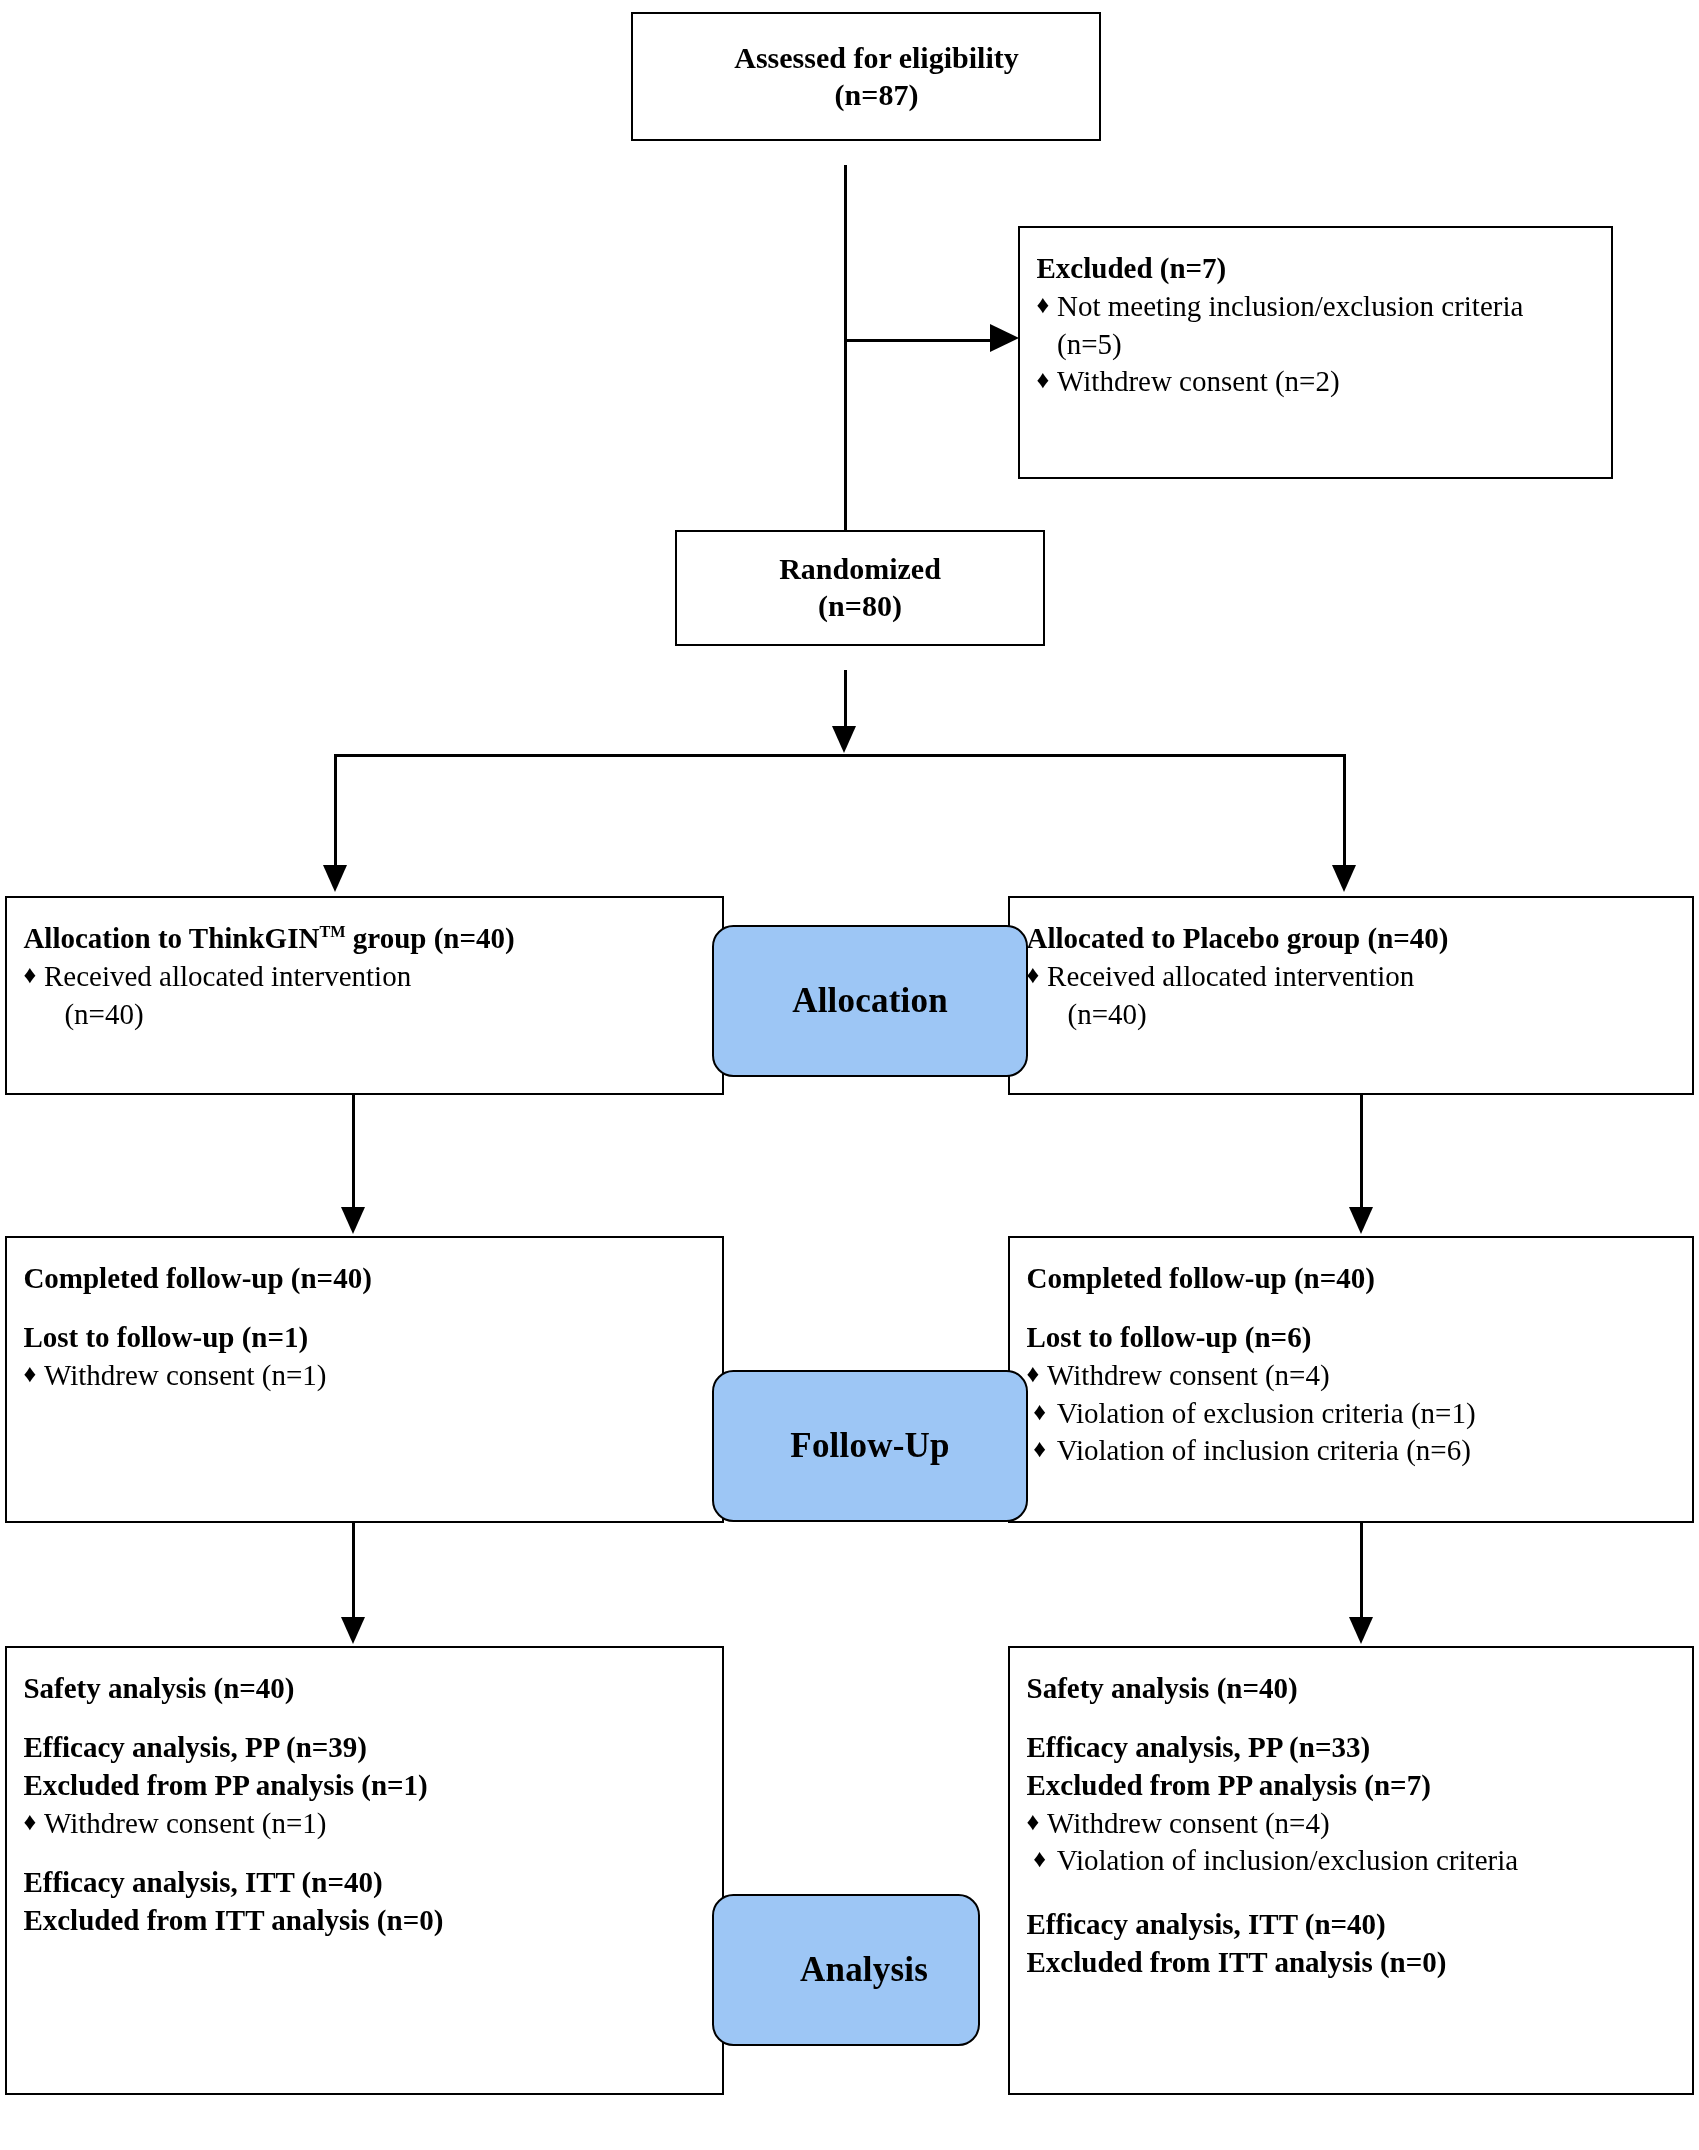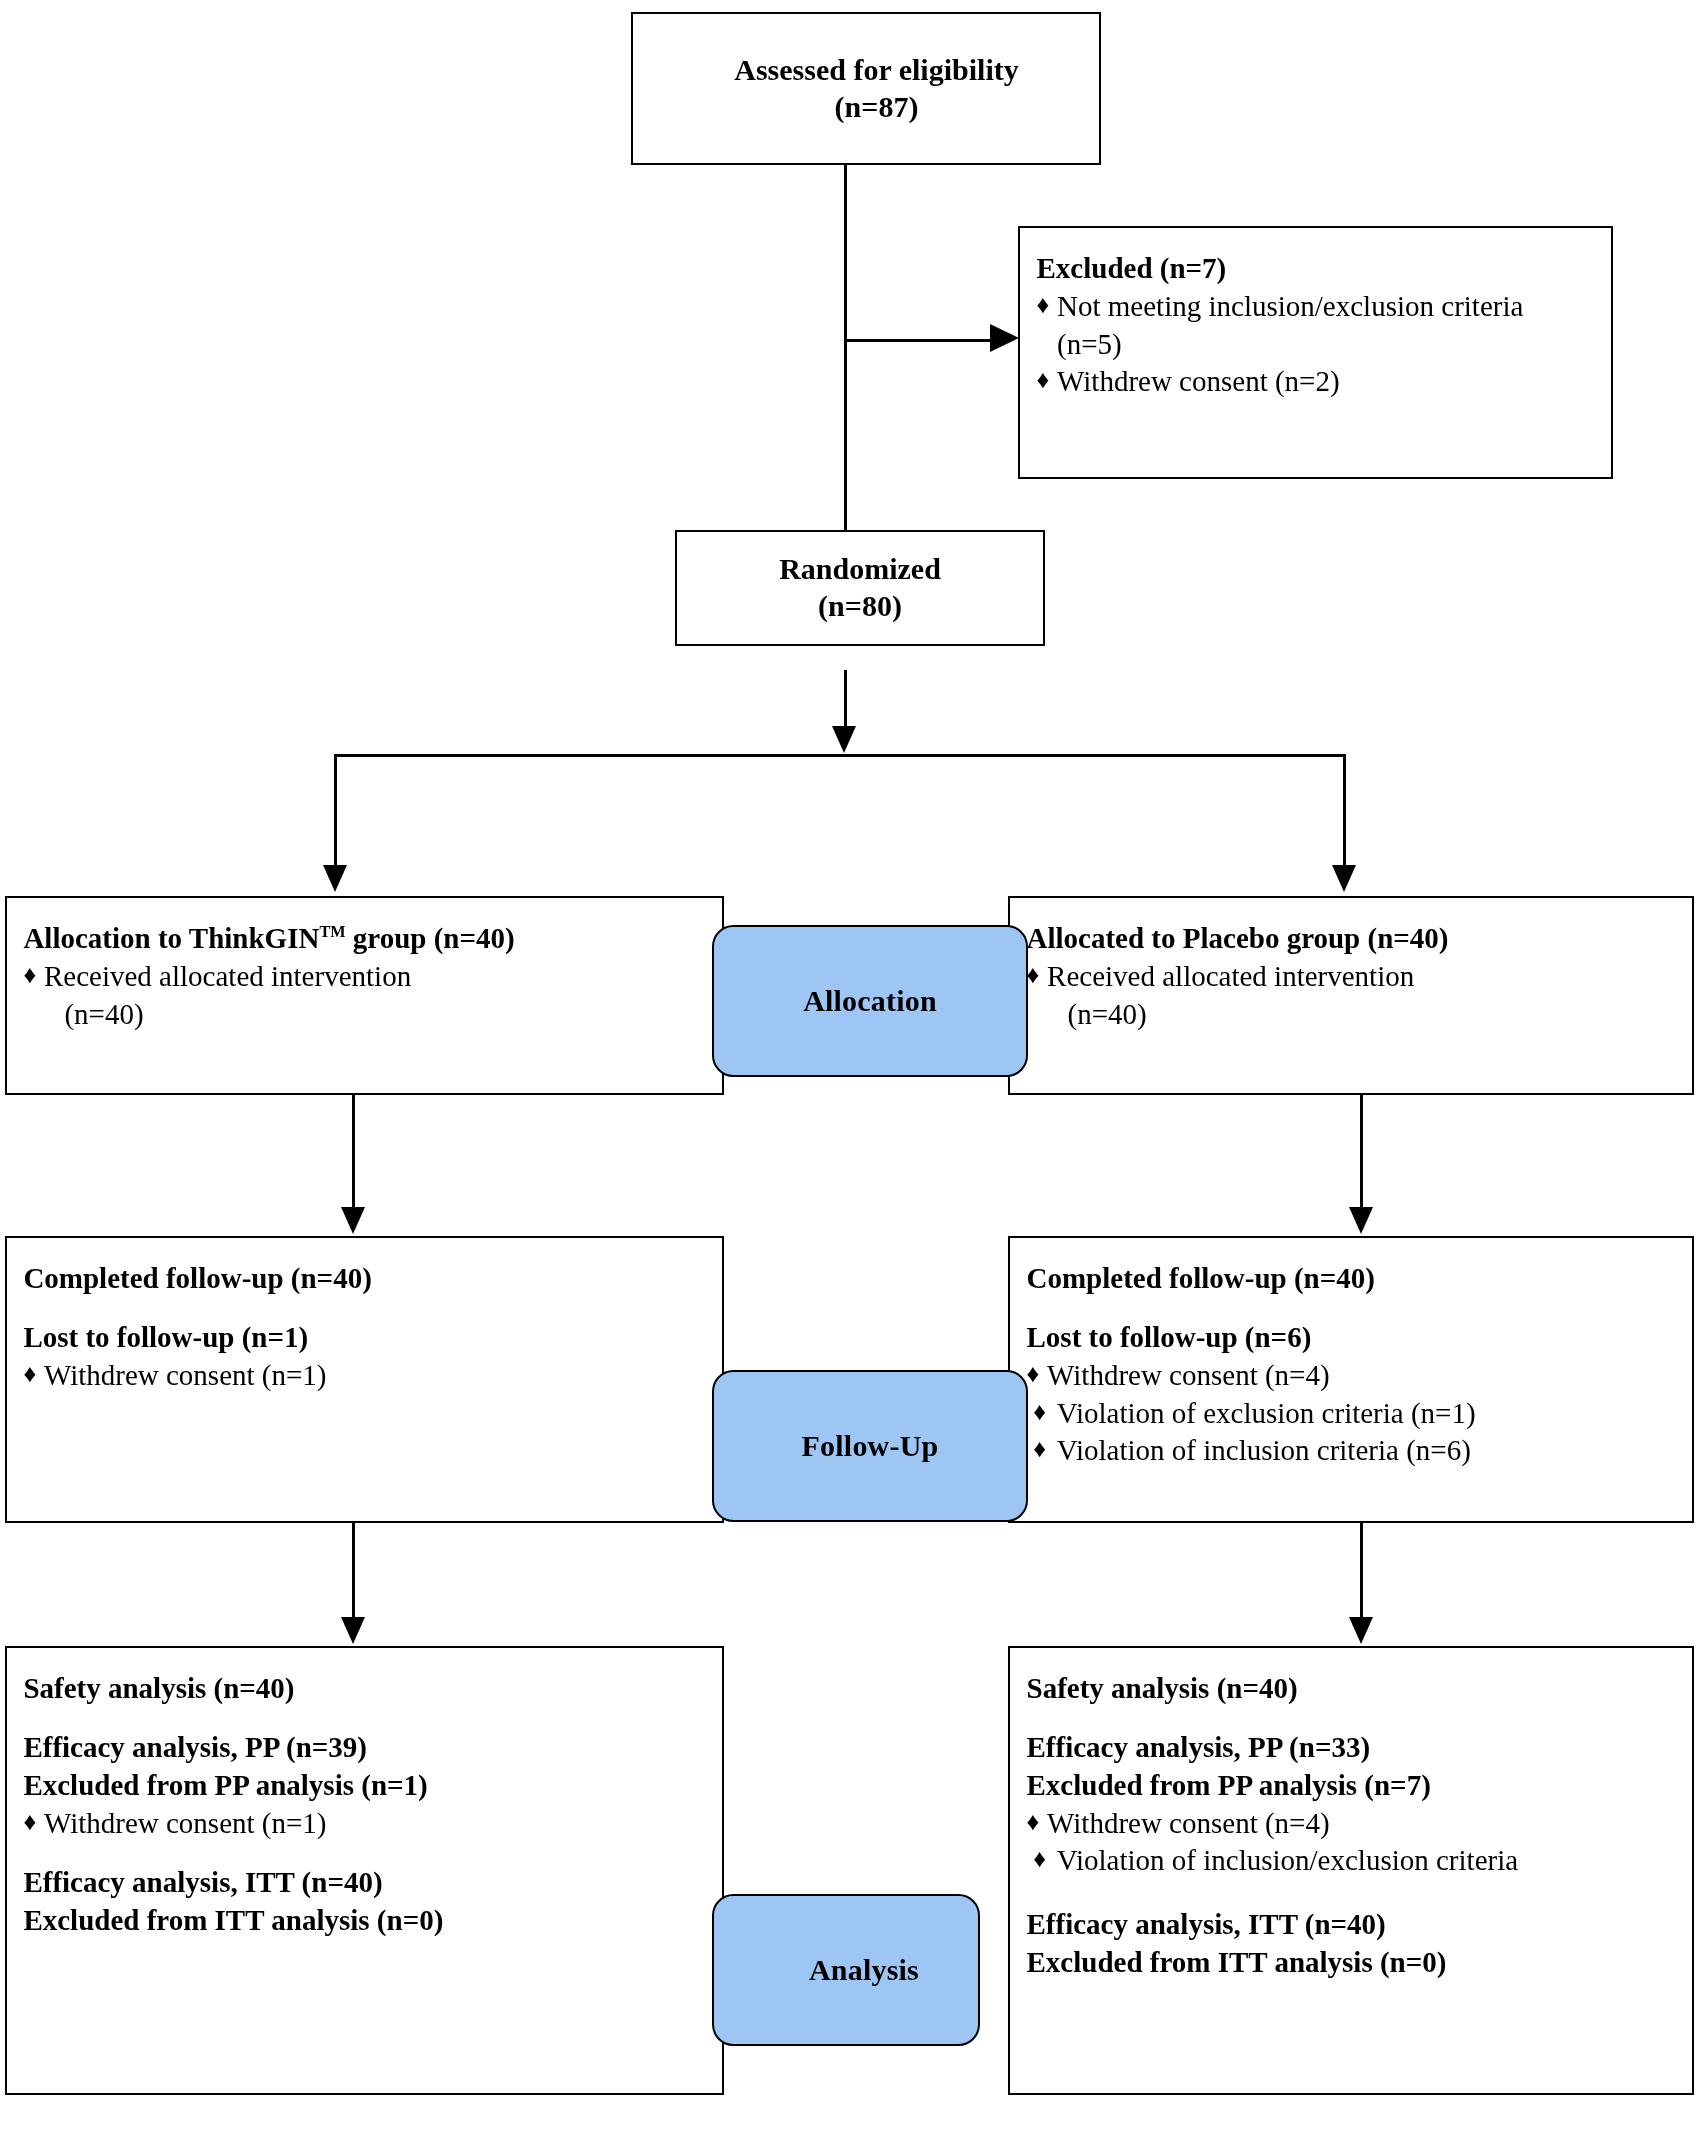--- a/index.html
+++ b/index.html
@@ -1,21 +1,21 @@
 <!DOCTYPE html>
 <html style="font-size:7.8px"><head>
 <meta charset="utf-8">
 <style>
   html,body{margin:0;padding:0;background:#ffffff;}
   body{font-family:"Liberation Serif","DejaVu Serif",serif;color:#000;}
   #canvas{position:relative;width:1700px;height:2151px;background:#fff;overflow:hidden;}
   .box{position:absolute;background:#fff;border:2.4px solid #000;box-sizing:border-box;}
   .badge{position:absolute;background:#9DC6F5;border:2.9px solid #000;border-radius:21.4px;box-sizing:border-box;
          display:flex;align-items:center;justify-content:center;z-index:5;}
-  .badge span{font-size:30px;font-weight:bold;letter-spacing:0.2px;}
+  .badge span{font-size:35px;font-weight:bold;letter-spacing:0.2px;}
   .ctr{display:flex;flex-direction:column;align-items:center;justify-content:center;text-align:center;}
   .ctr .l1{font-size:30px;font-weight:bold;line-height:1.22;}
   .ctr .l2{font-size:30px;font-weight:bold;line-height:1.22;}
   .body{padding:22.3px 19.4px 0 16.5px;}
   .hd{font-size:29px;font-weight:bold;line-height:1.30;}
   .sub{font-size:29px;font-weight:normal;line-height:1.30;}
   .li{font-size:29px;font-weight:normal;line-height:1.30;display:flex;align-items:flex-start;}
   .li .dia{flex:0 0 auto;font-size:25px;line-height:1.34;padding-right:7.8px;}
   .li .tx{flex:1 1 auto;}
   .li.ind .dia{padding-left:6.8px;padding-right:10.7px;}
@@ -27,21 +27,21 @@
   .hline{position:absolute;background:#000;height:3.4px;}
   .arrowD{position:absolute;width:0;height:0;border-left:12.6px solid transparent;border-right:12.6px solid transparent;border-top:27px solid #000;}
   .arrowR{position:absolute;width:0;height:0;border-top:14.6px solid transparent;border-bottom:14.6px solid transparent;border-left:29px solid #000;}
   sup{font-size:.56em;vertical-align:super;line-height:0;}
 </style>
 </head>
 <body>
 
 <div id="canvas">
 
-  <div class="box ctr" style="left:631px;top:12px;width:470px;height:153px;padding-left:21px;">
+  <div class="box ctr" style="left:631px;top:12px;width:470px;height:129px;padding-left:21px;">
     <div class="l1">Assessed for eligibility</div>
     <div class="l2">(n=87)</div>
   </div>
 
   <div class="vline" style="left:844px;top:165px;height:365px;"></div>
 
   <div class="hline" style="left:846px;top:339px;width:146px;"></div>
   <div class="arrowR" style="left:990px;top:324px;"></div>
 
   <div class="box" style="left:1018px;top:226px;width:595px;height:253px;">

